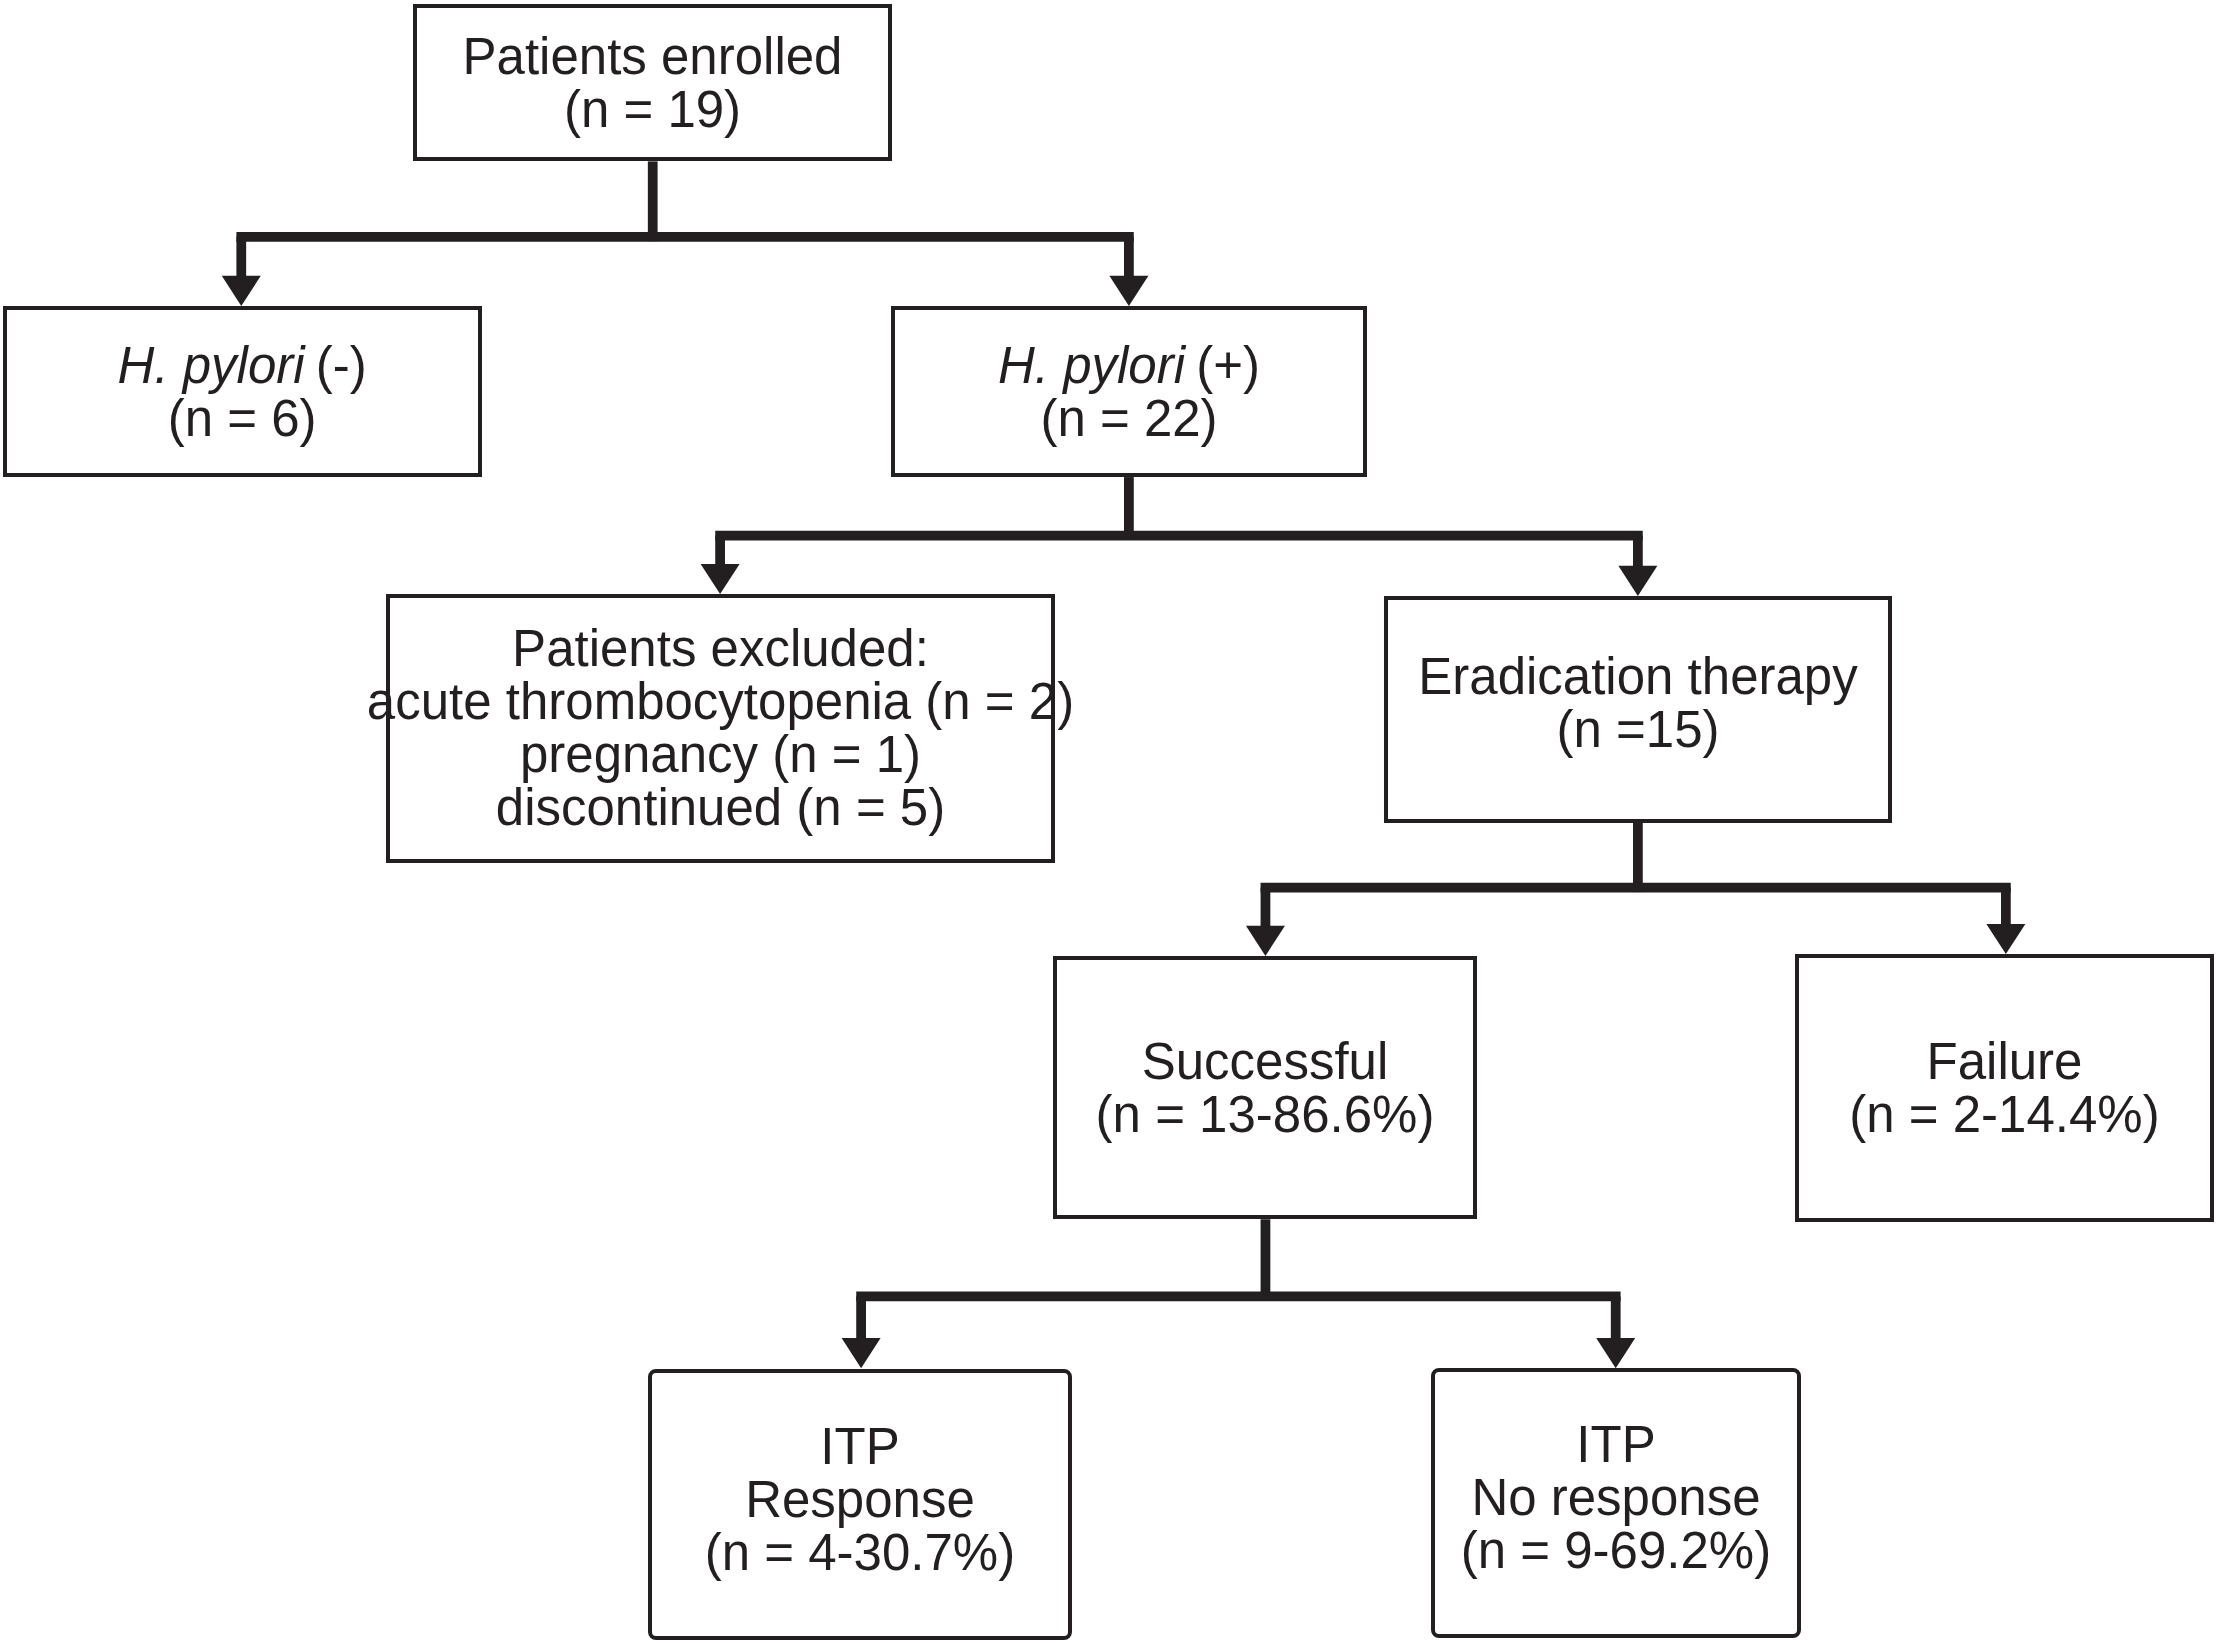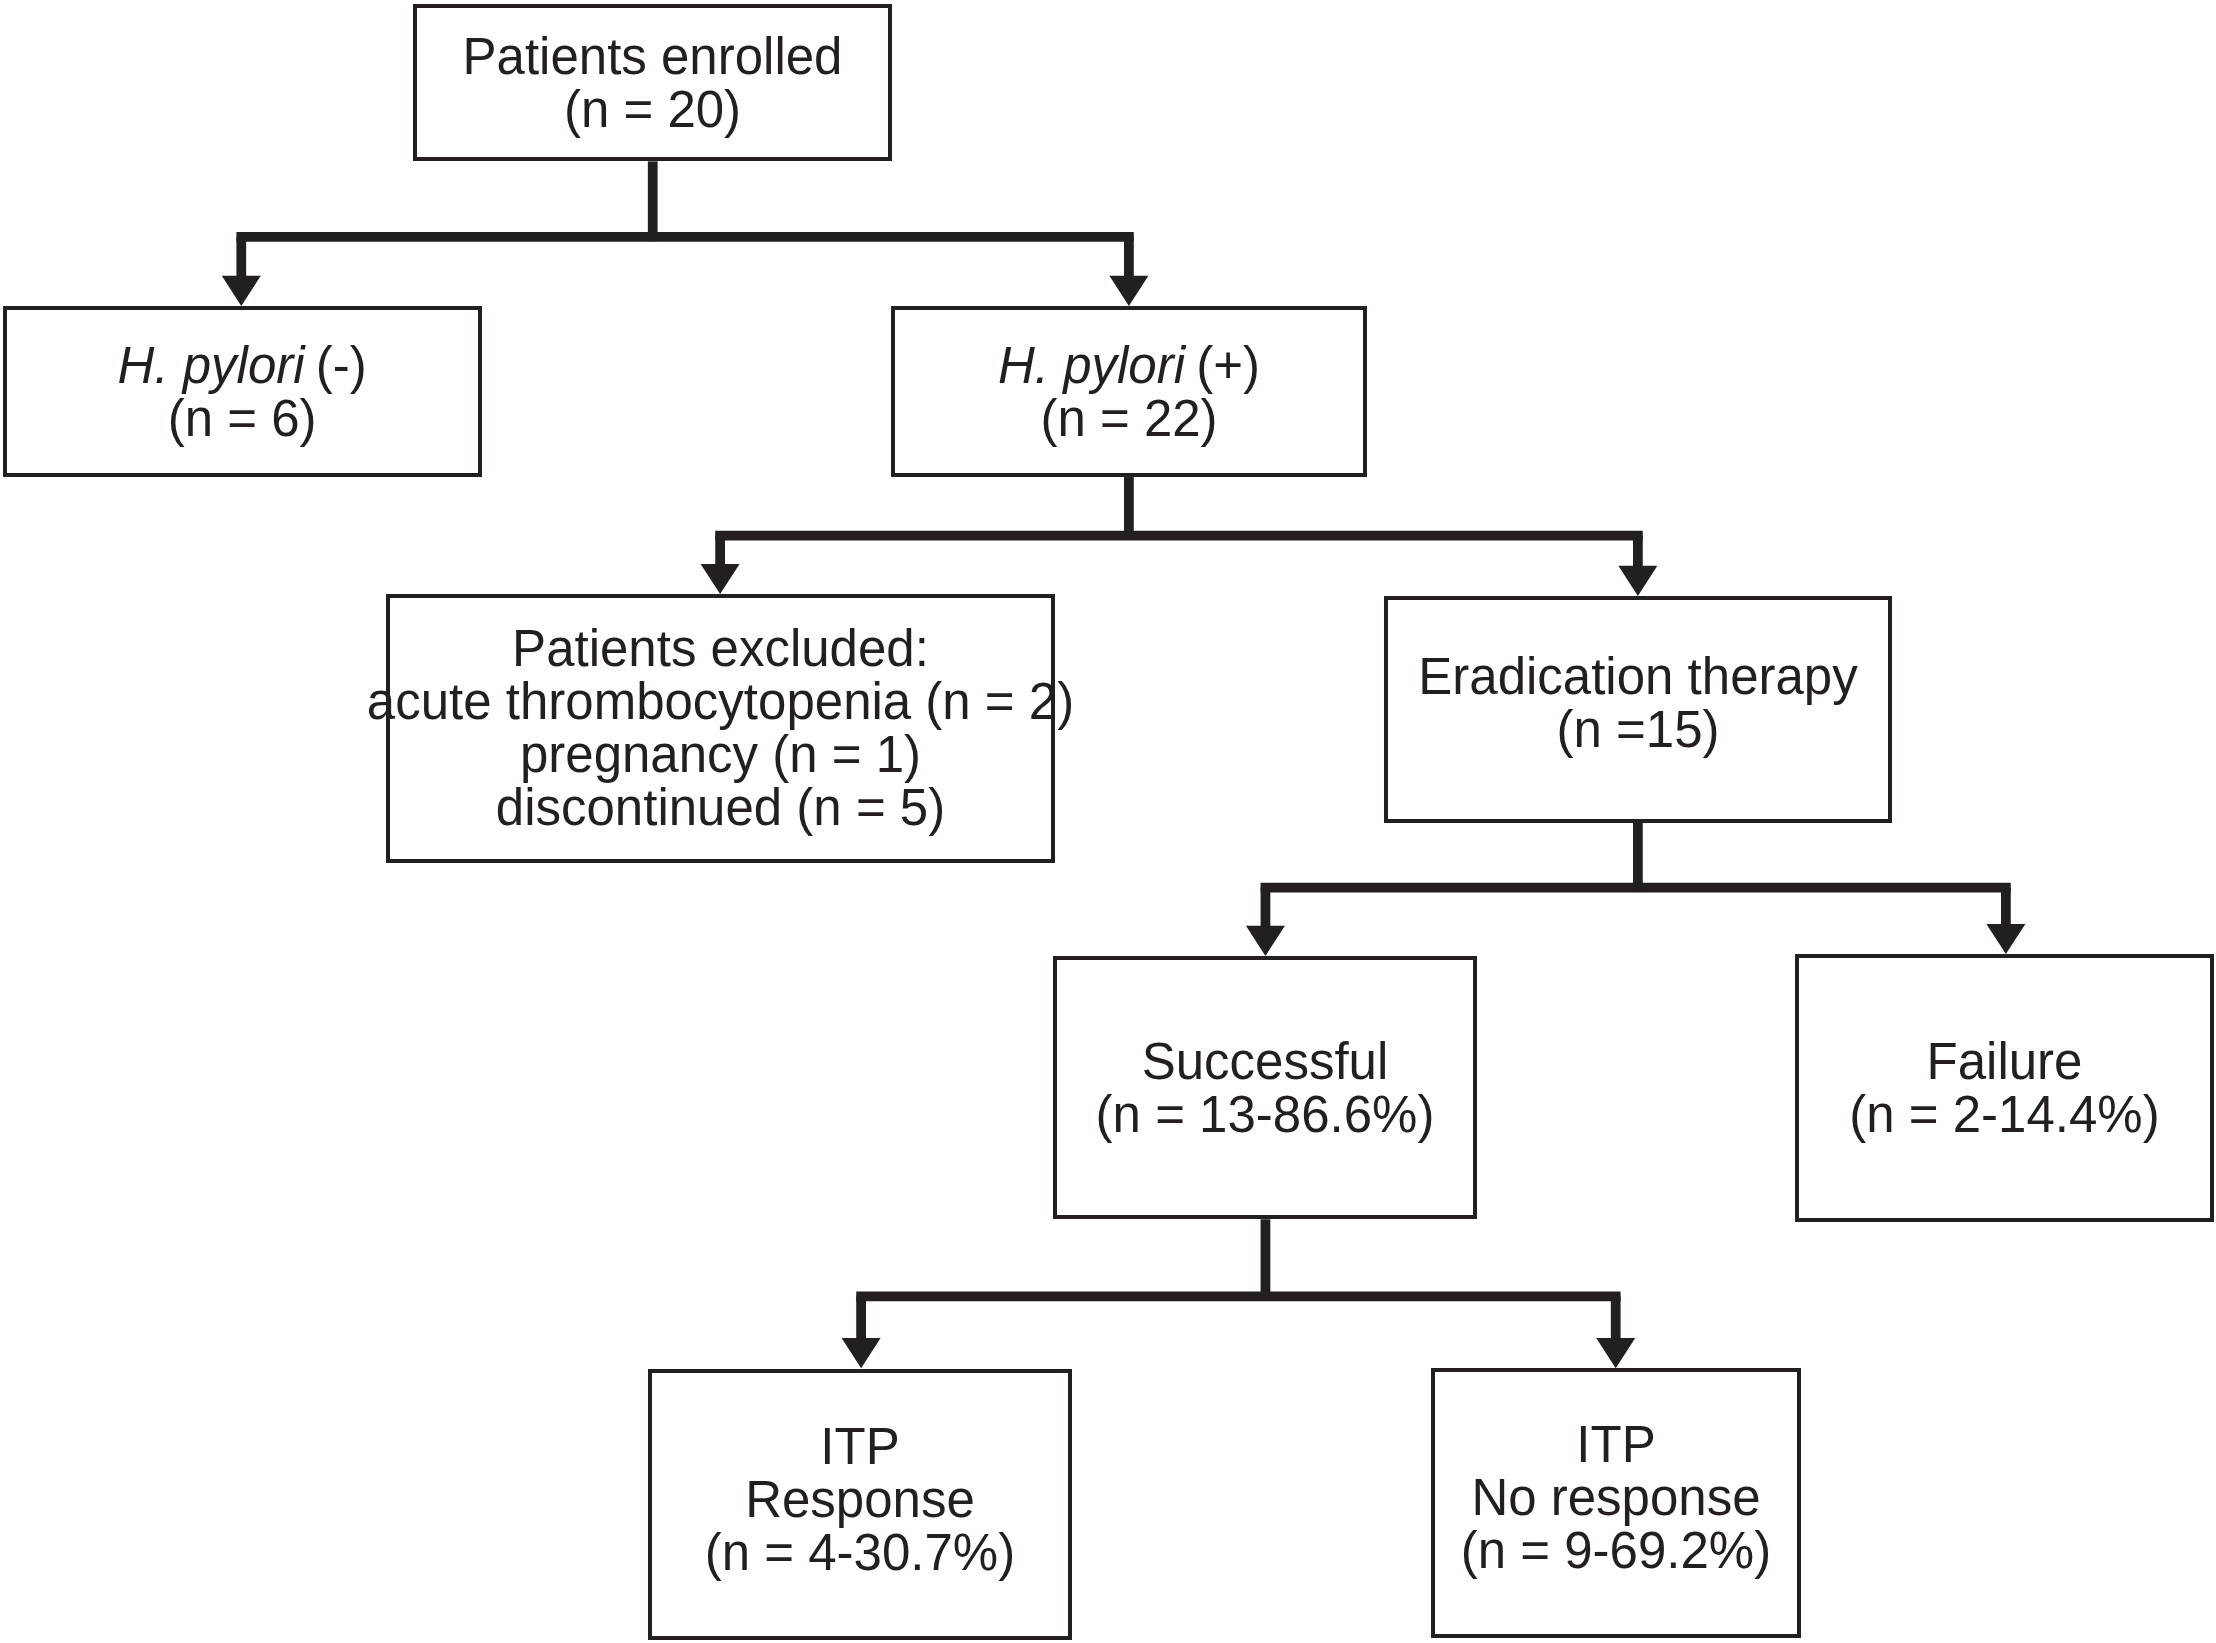--- a/index.html
+++ b/index.html
@@ -16,21 +16,21 @@
     border:4.4px solid var(--ink);
     background:var(--background);
     display:flex; flex-direction:column; align-items:center; justify-content:center;
     text-align:center;
     font-size:51px; line-height:53px;
   }
   .node .line { white-space:nowrap; }
   .it { font-style:italic; }
   .sign { margin-left:0.22em; }
   .pad-b16 { padding-bottom:2px; }
-  .pad-b26 { padding-bottom:11px; }
+  .pad-b26 { padding-bottom:11px;border-radius:8px; }
   .pad-b34 { padding-bottom:14px; }
 </style>
 </head>
 <body>
 
 <div class="canvas">
 
   <svg class="connectors" viewBox="0 0 2500 1854" xmlns="http://www.w3.org/2000/svg">
     <g stroke="currentColor" stroke-width="11" fill="currentColor">
       <path d="M736 182 V272" fill="none"></path>
@@ -61,21 +61,21 @@
       <path d="M965.5 1462 H1827.5" fill="none"></path>
       <path d="M971 1462 V1511" fill="none"></path>
       <path d="M1822 1462 V1511" fill="none"></path>
       <polygon points="949,1509 993,1509 971,1543" stroke="none"></polygon>
       <polygon points="1800,1509 1844,1509 1822,1543" stroke="none"></polygon>
     </g>
   </svg>
 
   <div class="node" style="left:413px;top:4.4px;width:479px;height:157px">
     <div class="line">Patients enrolled</div>
-    <div class="line">(n = 20)</div>
+    <div class="line">(n = 19)</div>
   </div>
 
   <div class="node" style="left:2.7px;top:306px;width:479px;height:171px">
     <div class="line"><span class="it">H. pylori</span><span class="sign">(-)</span></div>
     <div class="line">(n = 6)</div>
   </div>
 
   <div class="node" style="left:891px;top:306px;width:476px;height:171px">
     <div class="line"><span class="it">H. pylori</span><span class="sign">(+)</span></div>
     <div class="line">(n = 22)</div>

